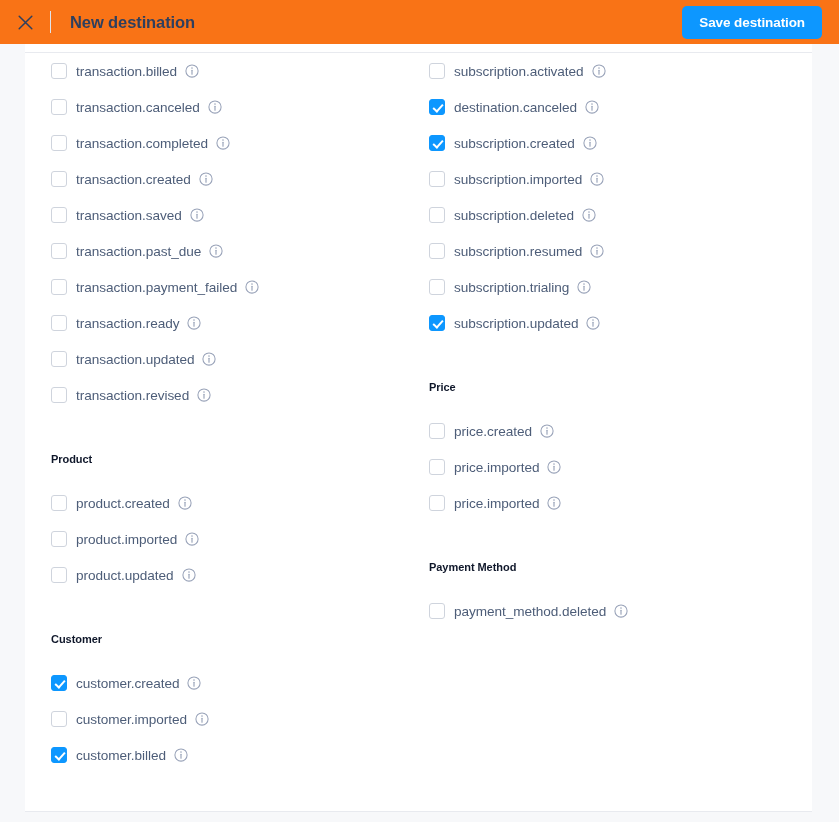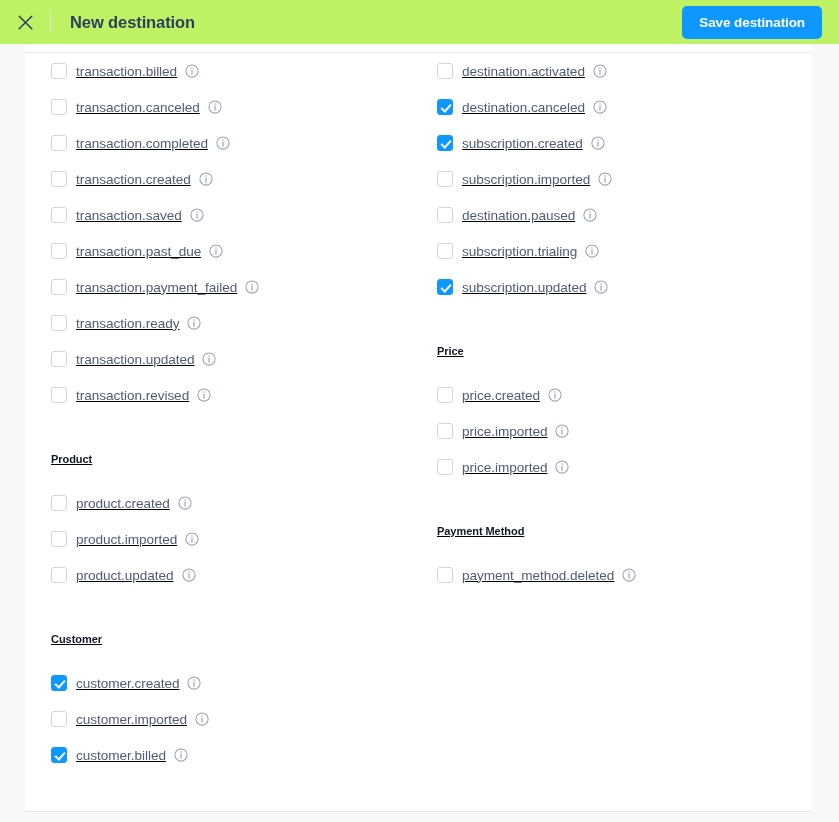--- a/index.html
+++ b/index.html
@@ -31,21 +31,21 @@
     background: #ffffff;
   }
 
   
   .header {
     position: absolute;
     left: 0;
     top: 0;
     width: 839px;
     height: 44px;
-    background: #bef264;
+    background: #f97316;
     display: flex;
     align-items: center;
     padding: 0 17px 0 8px;
     z-index: 5;
   }
 
   .close-btn {
     width: 34px;
     height: 34px;
     display: flex;
@@ -105,22 +105,21 @@
   }
 
   .body-inner {
     position: relative;
     padding: 0;
   }
 
   .grid {
     display: grid;
     grid-template-columns: 374px 1fr;
-    column-gap: 12px;
-    text-decoration: underline;
+    column-gap: 4px;
   }
 
   .col { padding: 0; }
 
   
   .group { padding-left: 26px; }
 
   .group-title {
     font-size: 11px;
     font-weight: 700;
@@ -416,21 +415,21 @@
                     <path d="M7 6.3 V10.2" stroke="#98a2b8" stroke-width="1.15" stroke-linecap="round"></path>
                   </svg>
                 </span>
               </div>
             </div>
           </div>
         <div class="col" id="col-right">
             <div class="group">
               <div class="row">
                 <span class="cbox"></span>
-                <span class="row-label">destination.activated</span>
+                <span class="row-label">subscription.activated</span>
                 <span class="info-icon">
                   <svg width="14" height="14" viewBox="0 0 14 14" fill="none">
                     <circle cx="7" cy="7" r="6.1" stroke="#98a2b8" stroke-width="1.05"></circle>
                     <circle cx="7" cy="4.1" r="0.78" fill="#98a2b8"></circle>
                     <path d="M7 6.3 V10.2" stroke="#98a2b8" stroke-width="1.15" stroke-linecap="round"></path>
                   </svg>
                 </span>
               </div>
               <div class="row">
                 <span class="cbox checked"></span>
@@ -460,21 +459,32 @@
                 <span class="info-icon">
                   <svg width="14" height="14" viewBox="0 0 14 14" fill="none">
                     <circle cx="7" cy="7" r="6.1" stroke="#98a2b8" stroke-width="1.05"></circle>
                     <circle cx="7" cy="4.1" r="0.78" fill="#98a2b8"></circle>
                     <path d="M7 6.3 V10.2" stroke="#98a2b8" stroke-width="1.15" stroke-linecap="round"></path>
                   </svg>
                 </span>
               </div>
               <div class="row">
                 <span class="cbox"></span>
-                <span class="row-label">destination.paused</span>
+                <span class="row-label">subscription.deleted</span>
+                <span class="info-icon">
+                  <svg width="14" height="14" viewBox="0 0 14 14" fill="none">
+                    <circle cx="7" cy="7" r="6.1" stroke="#98a2b8" stroke-width="1.05"></circle>
+                    <circle cx="7" cy="4.1" r="0.78" fill="#98a2b8"></circle>
+                    <path d="M7 6.3 V10.2" stroke="#98a2b8" stroke-width="1.15" stroke-linecap="round"></path>
+                  </svg>
+                </span>
+              </div>
+              <div class="row">
+                <span class="cbox"></span>
+                <span class="row-label">subscription.resumed</span>
                 <span class="info-icon">
                   <svg width="14" height="14" viewBox="0 0 14 14" fill="none">
                     <circle cx="7" cy="7" r="6.1" stroke="#98a2b8" stroke-width="1.05"></circle>
                     <circle cx="7" cy="4.1" r="0.78" fill="#98a2b8"></circle>
                     <path d="M7 6.3 V10.2" stroke="#98a2b8" stroke-width="1.15" stroke-linecap="round"></path>
                   </svg>
                 </span>
               </div>
               <div class="row">
                 <span class="cbox"></span>

